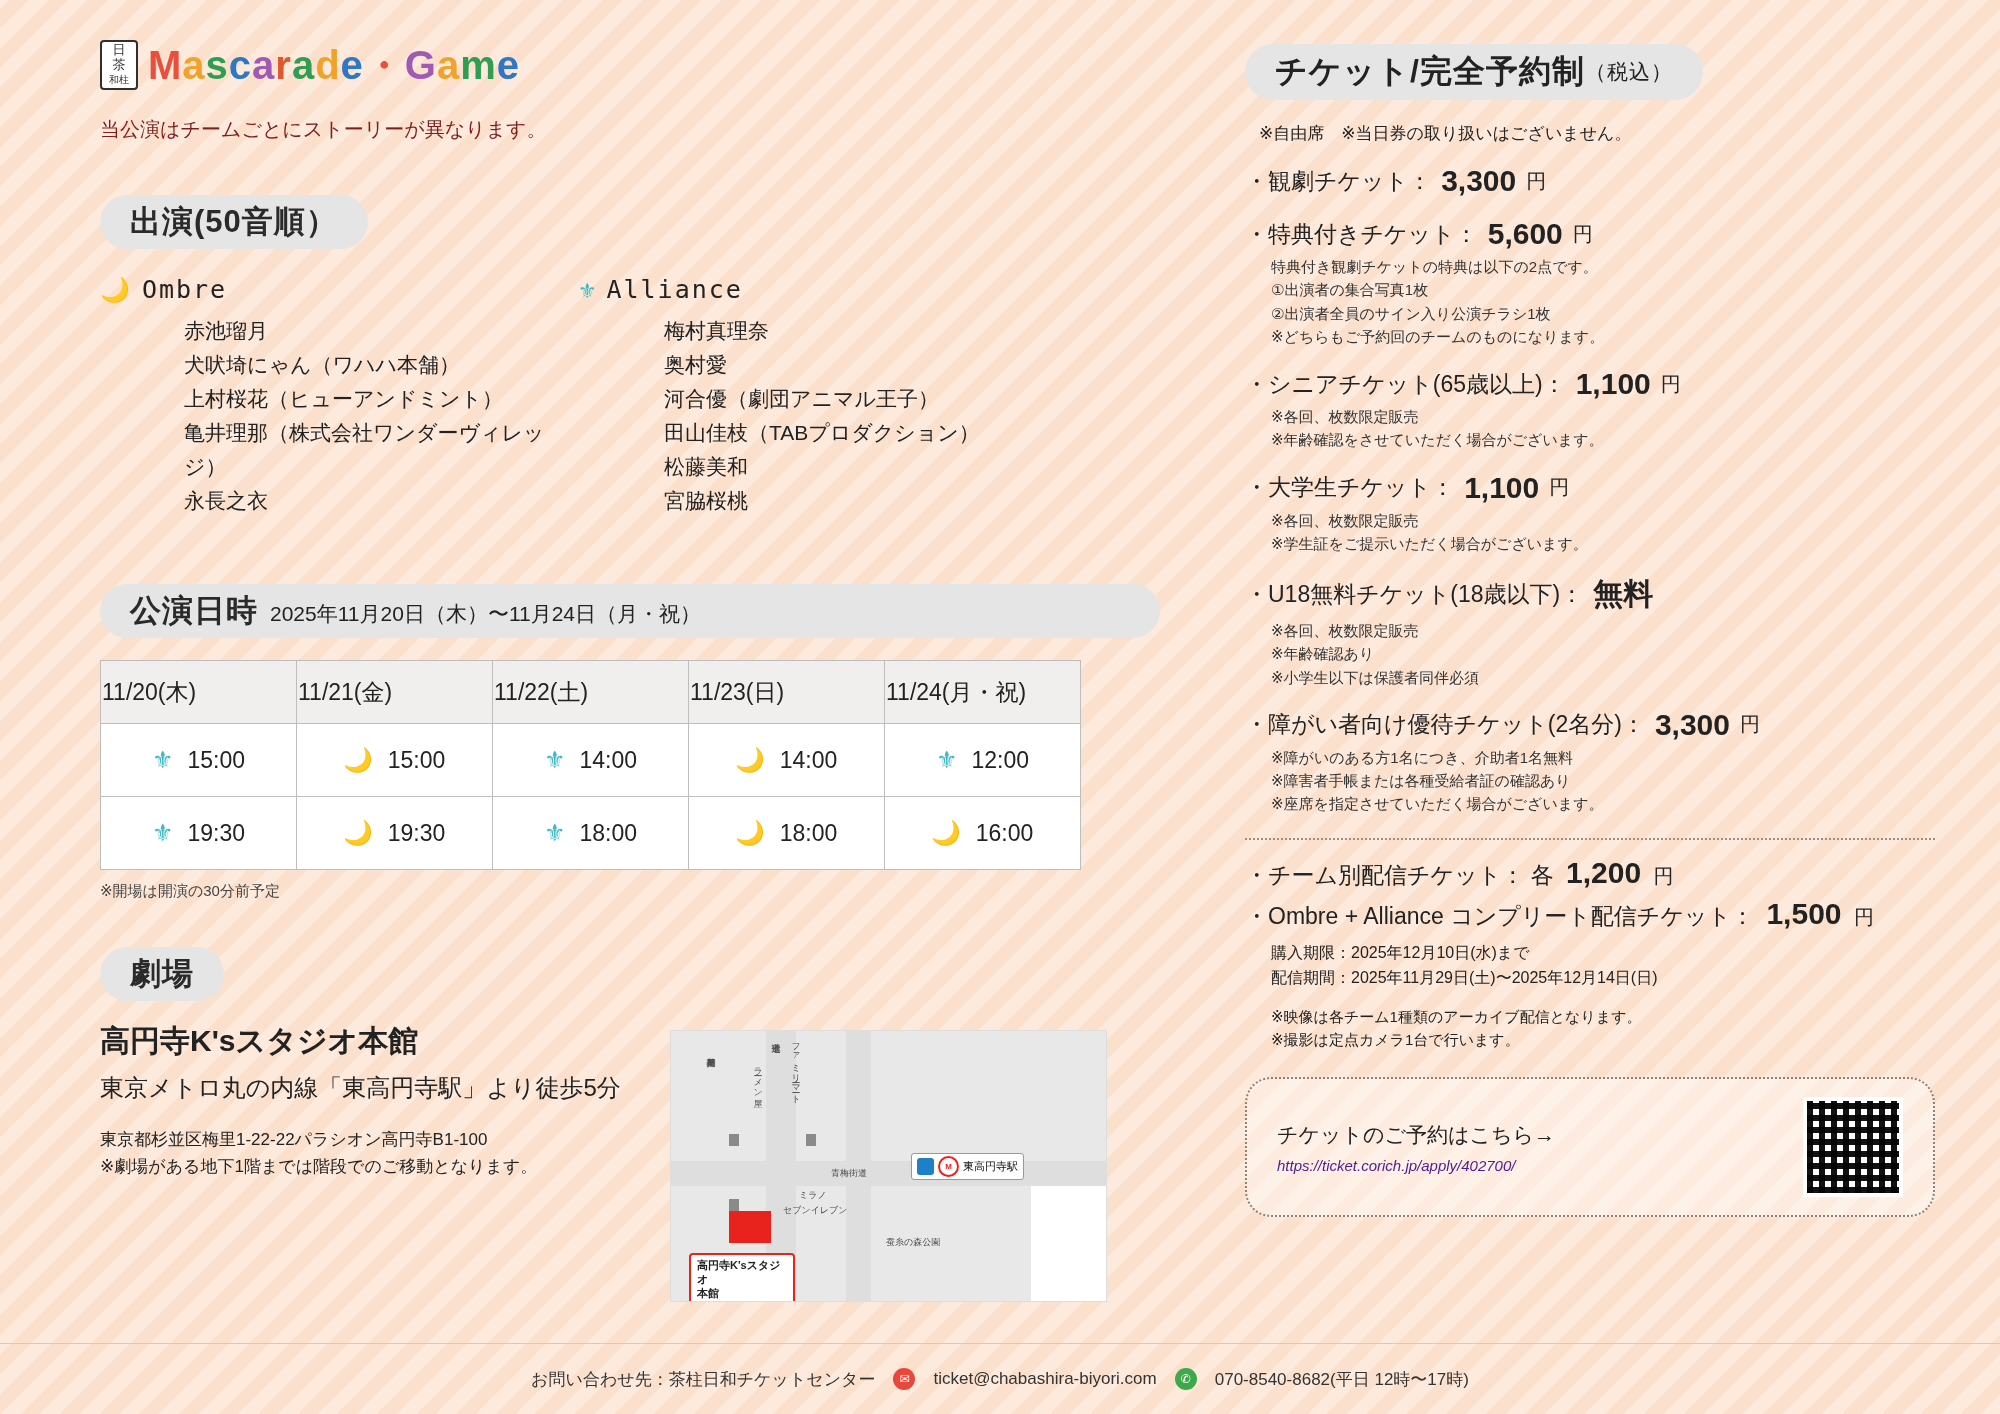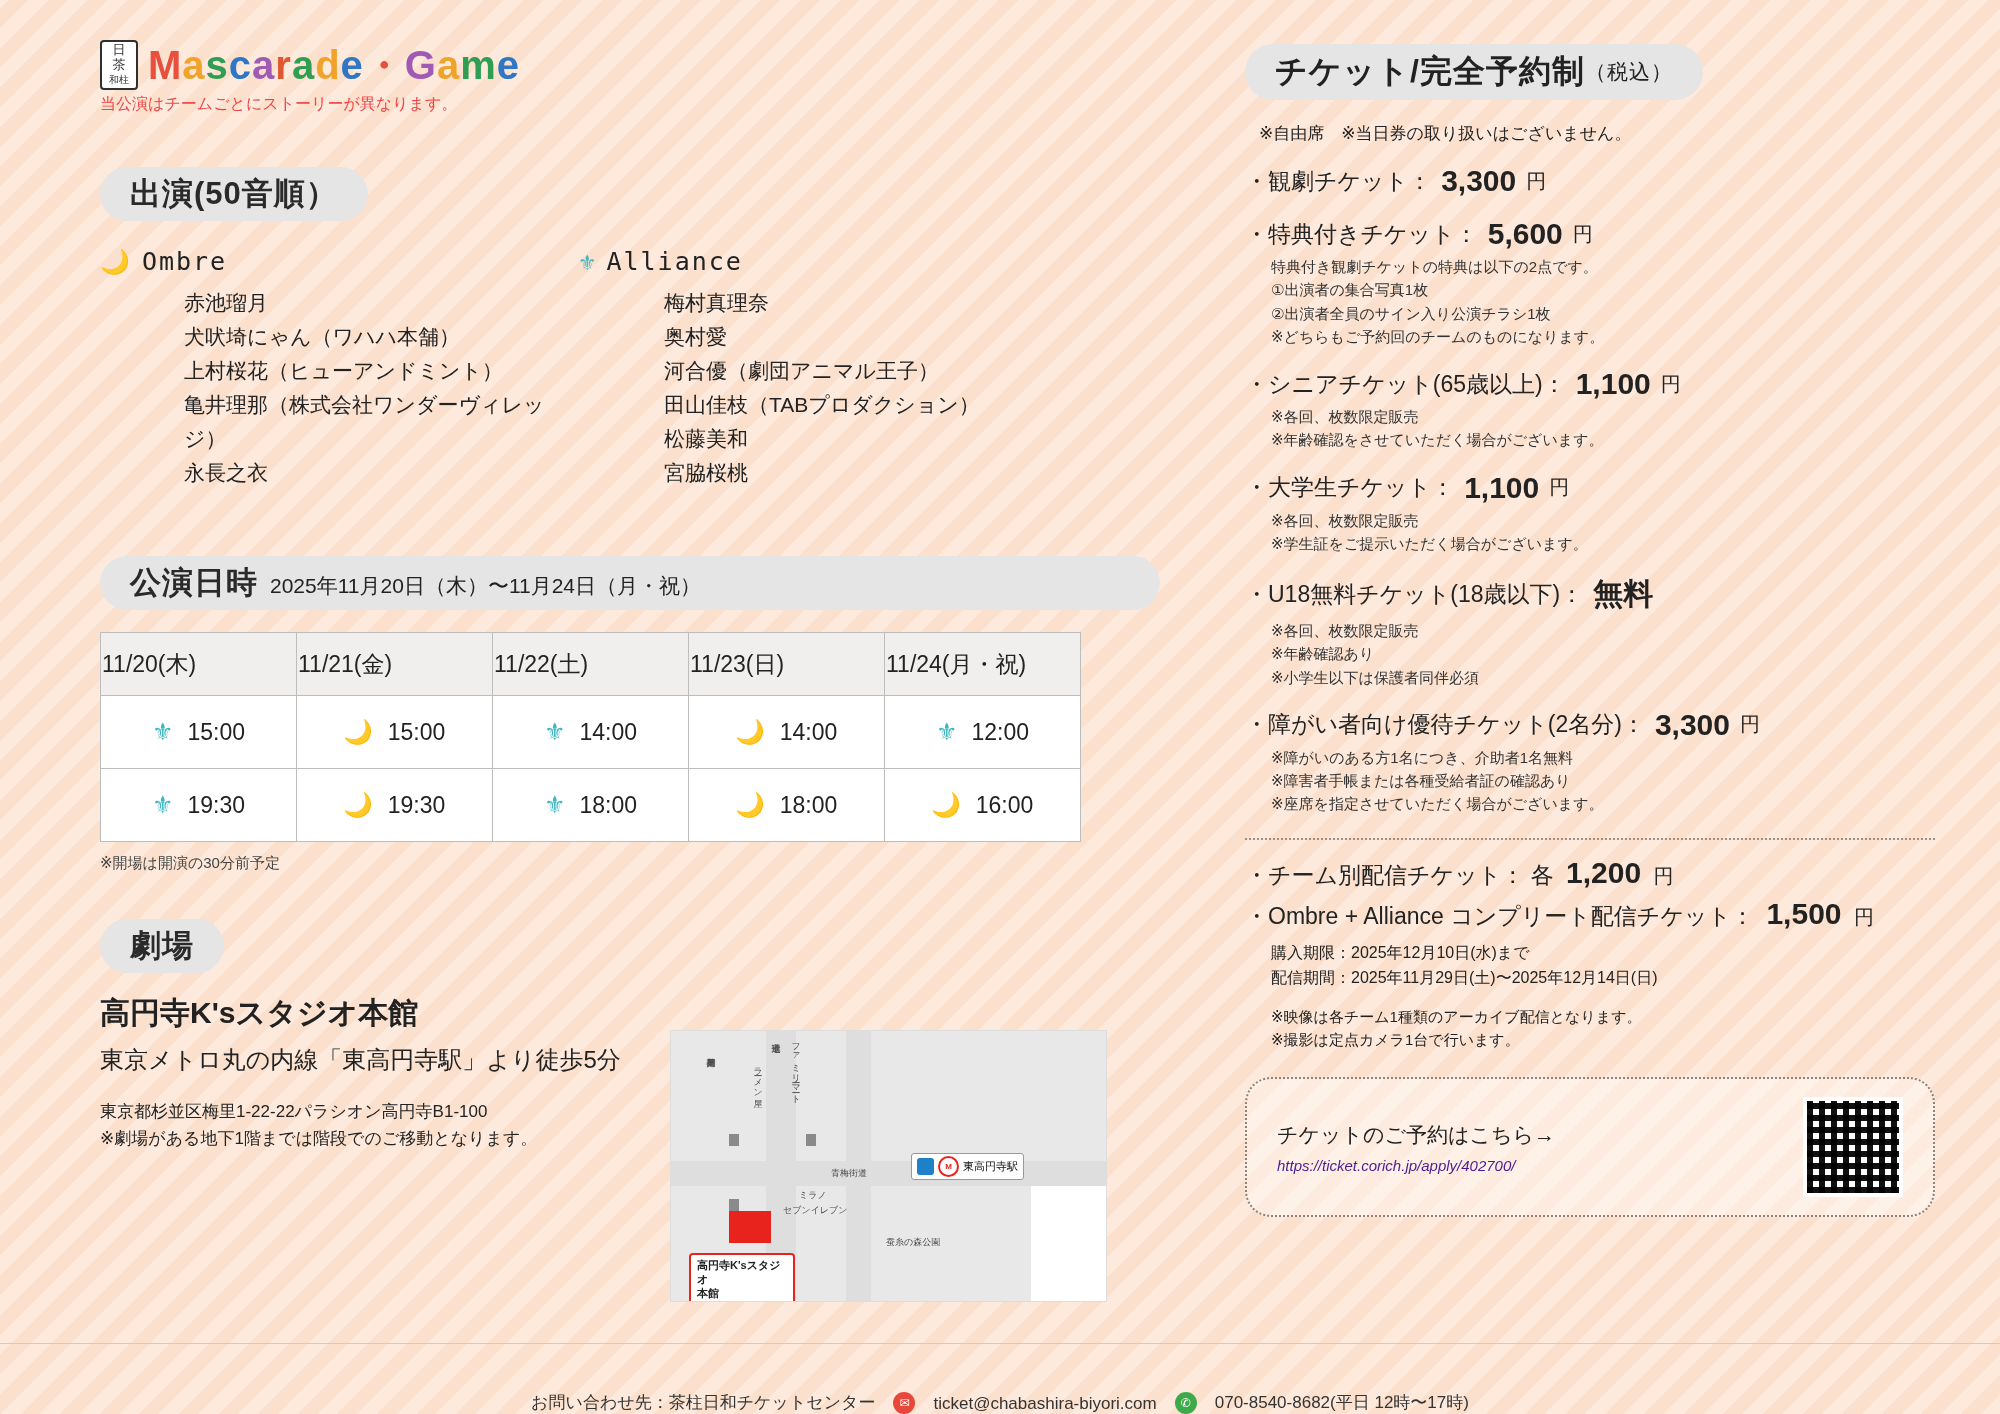--- a/index.html
+++ b/index.html
@@ -31,21 +31,21 @@
     display:grid;grid-template-rows:1fr 1fr 1fr;
     border:2px solid #2f2f2f;border-radius:4px;background:#fff;
     width:34px;height:46px;font-size:13px;line-height:1;
     text-align:center;color:#2f2f2f;overflow:hidden;
   }
   .logo-kanji span{display:flex;align-items:center;justify-content:center;height:100%;}
   .logo-title{font-size:40px;font-weight:bold;letter-spacing:1px;line-height:1;}
   .logo-title .c1{color:#e94f3d}.logo-title .c2{color:#f0a32a}
   .logo-title .c3{color:#2f9e52}.logo-title .c4{color:#2f77c4}
   .logo-title .c5{color:#a05ab5}.logo-title .c6{color:#e0582f}
-  .logo-sub{font-size:16px;margin-top:4px;color:#ef4444;}
+  .logo-sub{font-size:20px;margin-top:26px;color:#7f1d1d;}
 
   .sec-head{
     font-size:31px;font-weight:bold;letter-spacing:1px;color:#2a2a2a;
   }
   .sec-head-sm{font-size:21px;font-weight:normal;margin-left:12px;letter-spacing:0;}
 
   .cast-wrap{display:flex;margin-top:26px;}
   .cast-col{width:480px;}
   .cast-team{display:flex;align-items:center;gap:10px;font-size:25px;font-family:"DejaVu Sans Mono","Liberation Mono",monospace;letter-spacing:2px;color:#222;}
   .cast-list{margin-top:10px;}
@@ -121,21 +121,21 @@
   .qr-text .l2{font-size:15px;margin-top:8px;color:#4c1d95;font-style:italic;}
   .qr{width:92px;height:92px;background:
      repeating-linear-gradient(90deg,#111 0 6px,#fff 6px 12px),
      repeating-linear-gradient(0deg,#111 0 6px,transparent 6px 12px);
      background-blend-mode:multiply;border:4px solid #fff;}
 
   
   .footer{
     position:absolute;left:0;right:0;bottom:0;height:70px;
     border-top:1px solid #d9c9bc;
-    display:flex;align-items:flex-end;justify-content:center;gap:18px;font-size:17px;color:#333;
+    display:flex;align-items:center;justify-content:center;gap:18px;font-size:17px;color:#333;
   }
   .ic-round{width:22px;height:22px;border-radius:50%;display:inline-flex;align-items:center;justify-content:center;color:#fff;font-size:12px;}
   .ic-mail{background:#e8483c;}
   .ic-tel{background:#3ea94b;}
 </style>
 </head>
 <body>
 
 <div class="page">
 

